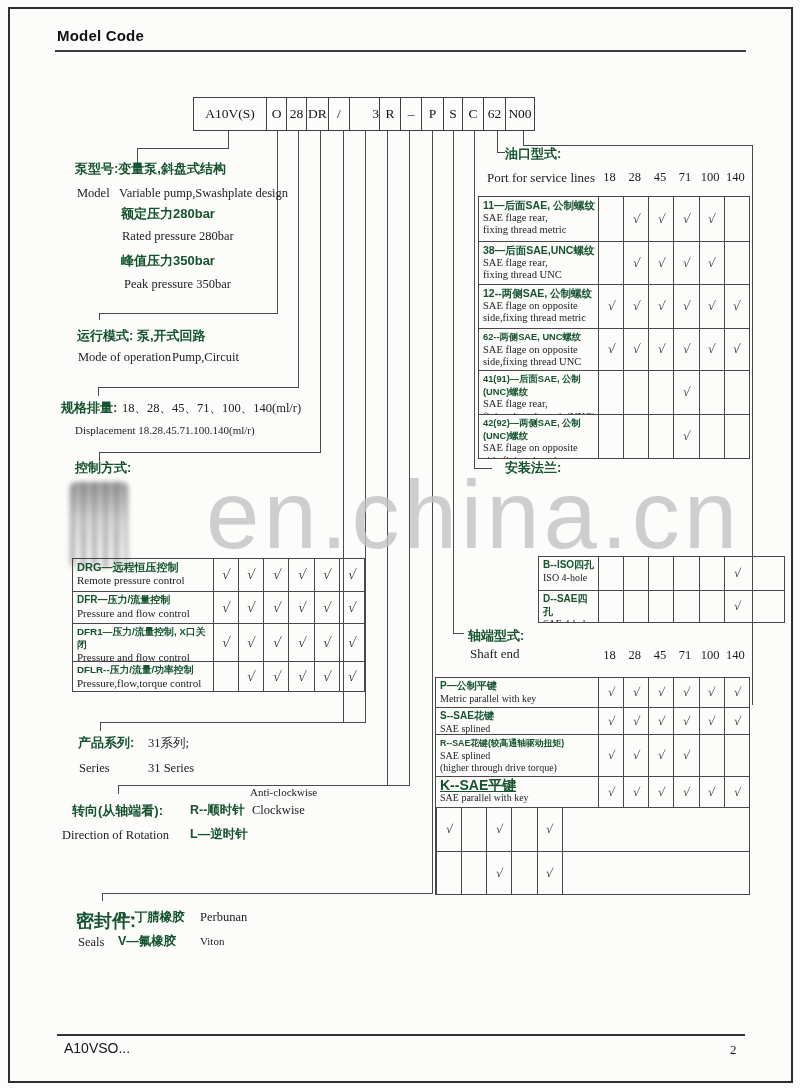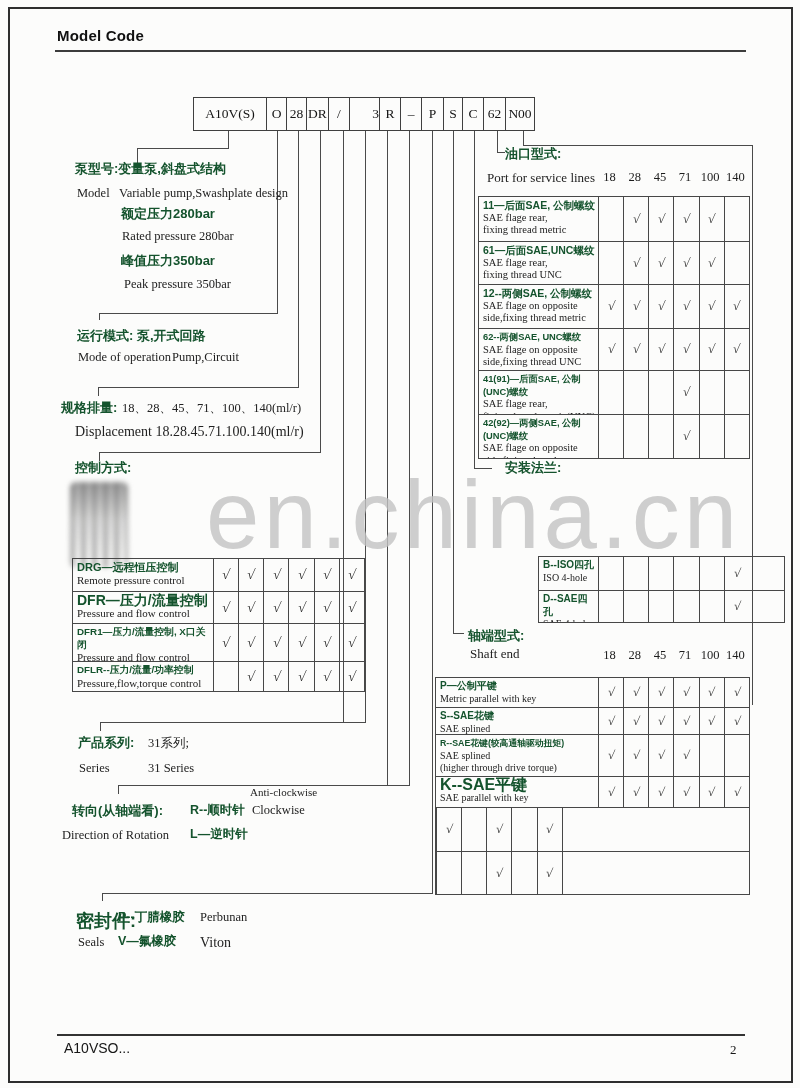--- a/index.html
+++ b/index.html
@@ -106,21 +106,21 @@
   <div class="abs en" style="left:122px;top:229px;font-size:12.5px;">Rated pressure 280bar</div>
   <div class="abs zh" style="left:121px;top:252px;font-size:13px;">峰值压力350bar</div>
   <div class="abs en" style="left:124px;top:277px;font-size:12.5px;">Peak pressure 350bar</div>
 
   <div class="abs zh" style="left:77px;top:327px;font-size:13px;">运行模式: 泵,开式回路</div>
   <div class="abs en" style="left:78px;top:350px;font-size:12.5px;">Mode of operation</div>
   <div class="abs en" style="left:172px;top:350px;font-size:12.5px;">Pump,Circuit</div>
 
   <div class="abs zh" style="left:61px;top:399px;font-size:13px;">规格排量:</div>
   <div class="abs en" style="left:122px;top:400px;font-size:12.5px;">18、28、45、71、100、140(ml/r)</div>
-  <div class="abs en" style="left:75px;top:424px;font-size:14px;">Displacement 18.28.45.71.100.140(ml/r)</div>
+  <div class="abs en" style="left:75px;top:424px;font-size:11px;">Displacement 18.28.45.71.100.140(ml/r)</div>
 
   <div class="abs zh" style="left:75px;top:459px;font-size:13px;">控制方式:</div>
   <div class="smudge"></div>
 
   <div class="abs watermark">en.china.cn</div>
 
   <div class="abs zh" style="left:78px;top:734px;font-size:13px;">产品系列:</div>
   <div class="abs en" style="left:148px;top:735px;font-size:12.5px;">31系列;</div>
   <div class="abs en" style="left:79px;top:761px;font-size:12.5px;">Series</div>
   <div class="abs en" style="left:148px;top:761px;font-size:12.5px;">31 Series</div>
@@ -130,21 +130,21 @@
   <div class="abs en" style="left:252px;top:803px;font-size:12.5px;">Clockwise</div>
   <div class="abs en" style="left:62px;top:828px;font-size:12.5px;">Direction of Rotation</div>
   <div class="abs zh" style="left:190px;top:826px;font-size:12.5px;">L—逆时针</div>
   <div class="abs en" style="left:250px;top:786px;font-size:11px;">Anti-clockwise</div>
 
   <div class="abs zh" style="left:76px;top:909px;font-size:18px;">密封件:</div>
   <div class="abs zh" style="left:118px;top:909px;font-size:12.5px;">P--丁腈橡胶</div>
   <div class="abs en" style="left:200px;top:910px;font-size:12.5px;">Perbunan</div>
   <div class="abs en" style="left:78px;top:935px;font-size:12.5px;">Seals</div>
   <div class="abs zh" style="left:118px;top:933px;font-size:12.5px;">V—氟橡胶</div>
-  <div class="abs en" style="left:200px;top:935px;font-size:14px;">Viton</div>
+  <div class="abs en" style="left:200px;top:935px;font-size:11px;">Viton</div>
 
   <div class="abs zh" style="left:505px;top:145px;font-size:13px;">油口型式:</div>
   <div class="abs en" style="left:487px;top:170px;font-size:13px;">Port for service lines</div>
   <div class="abs zh" style="left:505px;top:459px;font-size:13px;">安装法兰:</div>
   <div class="abs zh" style="left:468px;top:627px;font-size:13px;">轴端型式:</div>
   <div class="abs en" style="left:470px;top:646px;font-size:13px;">Shaft end</div>
 
   <div id="tables-layer">
       <div class="ctable" style="left: 72px; top: 558px; width: 293.02px;">
         <div class="trow" style="height: 32px;">
@@ -166,21 +166,21 @@
           </div>
           <div class="tcell" style="width: 25.17px; font-size: 14px;">
             <span class="check">√</span>
           </div>
           <div class="tcell" style="width: 25.17px; font-size: 14px;">
             <span class="check">√</span>
           </div>
         </div>
         <div class="trow" style="height: 32px;">
           <div class="tlabel" style="width: 140px;">
-            <div class="zh" style="font-size: 14px;">DFR—压力/流量控制</div>
+            <div class="zh" style="font-size: 10px;">DFR—压力/流量控制</div>
             <div class="en" style="font-size: 11px;">Pressure and flow control</div>
           </div>
           <div class="tcell" style="width: 25.17px; font-size: 14px;">
             <span class="check">√</span>
           </div>
           <div class="tcell" style="width: 25.17px; font-size: 14px;">
             <span class="check">√</span>
           </div>
           <div class="tcell" style="width: 25.17px; font-size: 14px;">
             <span class="check">√</span>
@@ -259,21 +259,21 @@
           <div class="tcell" style="width: 25.17px; font-size: 12.5px;">
             <span class="check">√</span>
           </div>
           <div class="tcell" style="width: 25.17px; font-size: 12.5px;">
             <span class="check">√</span>
           </div>
           <div class="tcell" style="width: 25.17px; font-size: 12.5px;"></div>
         </div>
         <div class="trow" style="height: 43px;">
           <div class="tlabel" style="width: 119px;">
-            <div class="zh" style="font-size: 10.5px;">61—后面SAE,UNC螺纹</div>
+            <div class="zh" style="font-size: 10.5px;">38—后面SAE,UNC螺纹</div>
             <div class="en" style="font-size: 10.5px;">SAE flage rear,</div>
             <div class="en" style="font-size: 10.5px;">fixing thread UNC</div>
           </div>
           <div class="tcell" style="width: 25.17px; font-size: 12.5px;"></div>
           <div class="tcell" style="width: 25.17px; font-size: 12.5px;">
             <span class="check">√</span>
           </div>
           <div class="tcell" style="width: 25.17px; font-size: 12.5px;">
             <span class="check">√</span>
           </div>
@@ -461,21 +461,21 @@
             <span class="check">√</span>
           </div>
           <div class="tcell" style="width: 25.17px; font-size: 12px;">
             <span class="check">√</span>
           </div>
           <div class="tcell" style="width: 25.17px; font-size: 12px;"></div>
           <div class="tcell" style="width: 25.17px; font-size: 12px;"></div>
         </div>
         <div class="trow" style="height: 31px;">
           <div class="tlabel" style="width: 162px;">
-            <div class="zh" style="font-size: 16px;">K--SAE平键</div>
+            <div class="zh" style="font-size: 14px; text-decoration: underline;">K--SAE平键</div>
             <div class="en" style="font-size: 10px;">SAE parallel with key</div>
           </div>
           <div class="tcell" style="width: 25.17px; font-size: 12px;">
             <span class="check">√</span>
           </div>
           <div class="tcell" style="width: 25.17px; font-size: 12px;">
             <span class="check">√</span>
           </div>
           <div class="tcell" style="width: 25.17px; font-size: 12px;">
             <span class="check">√</span>

